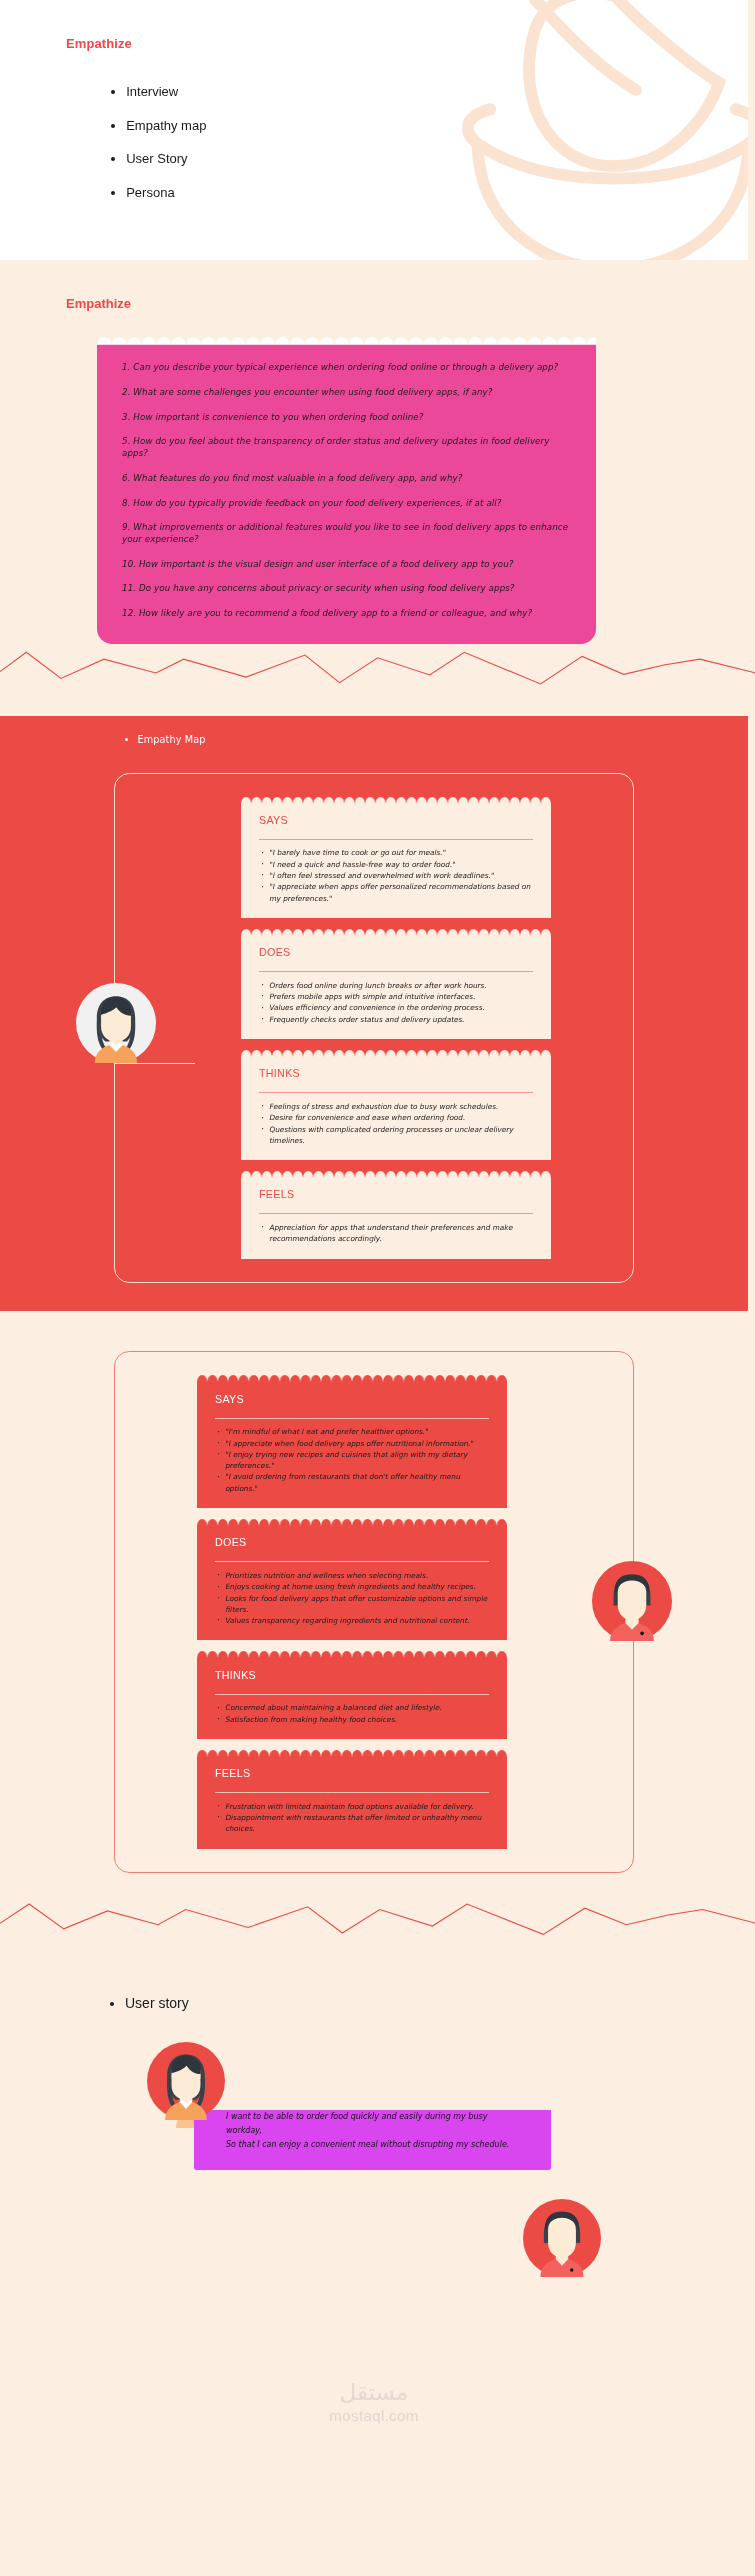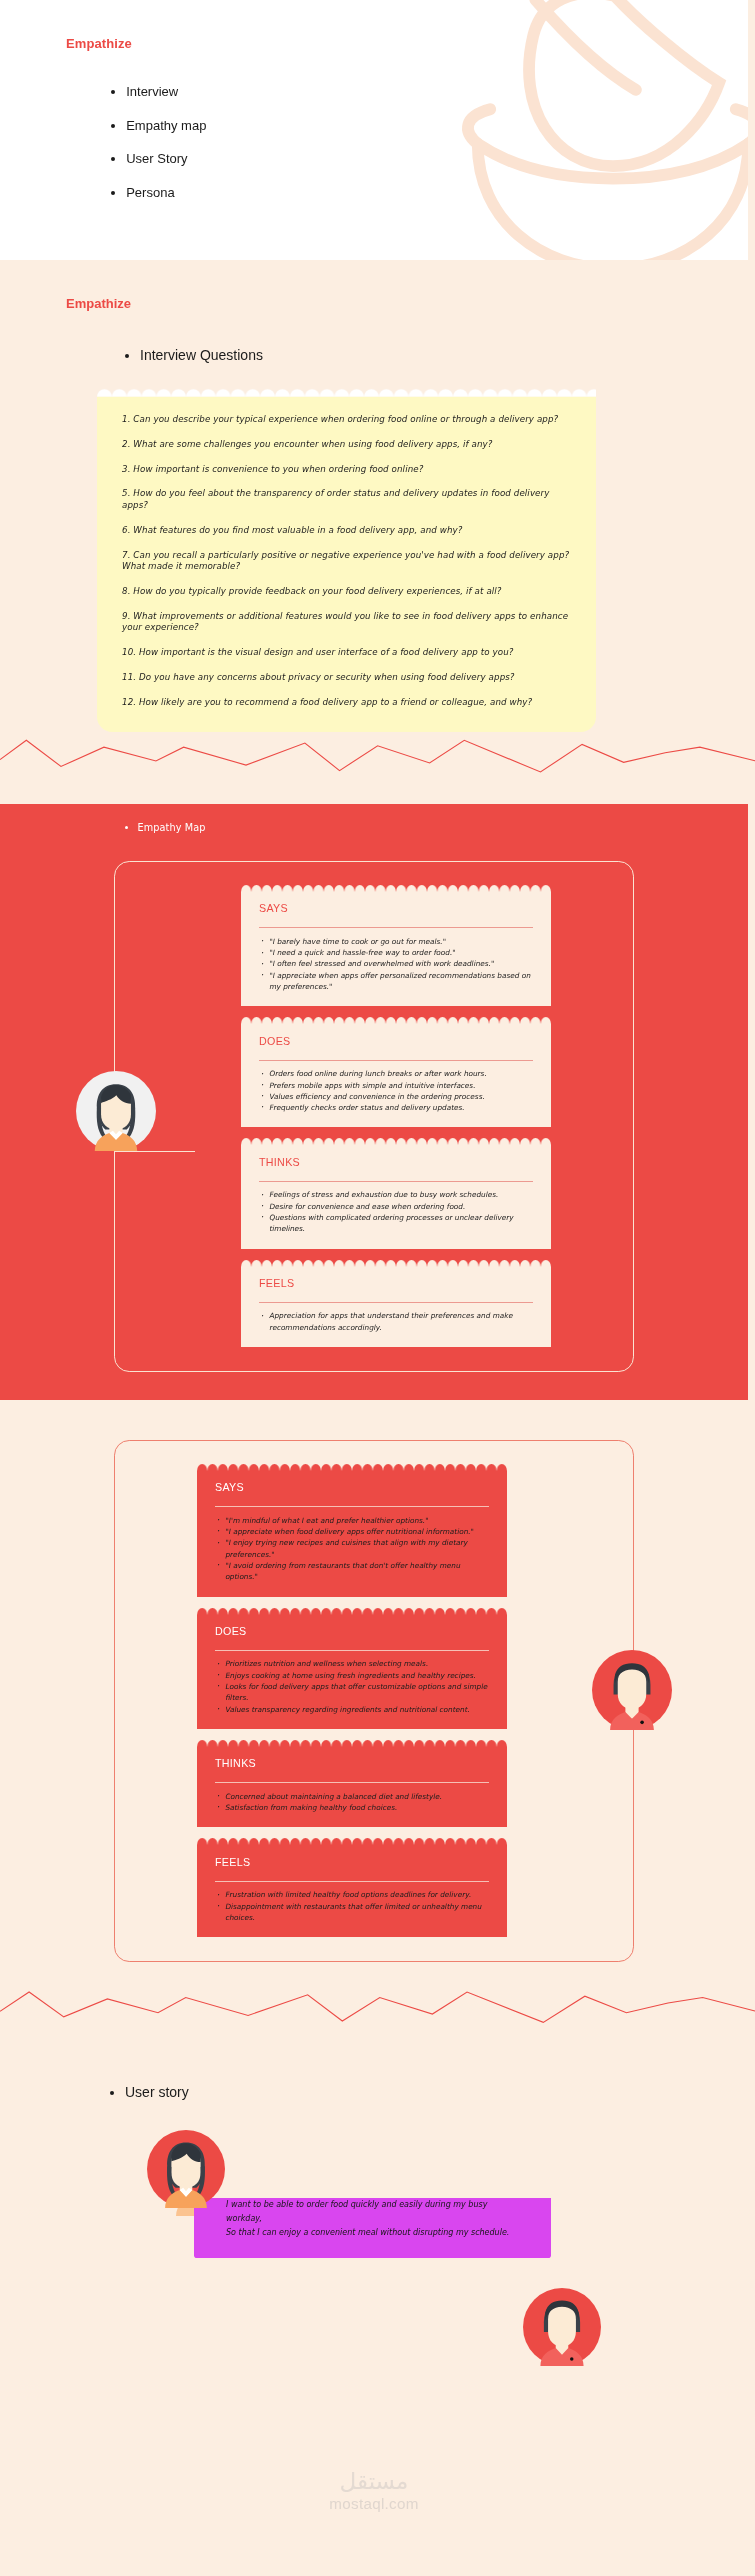--- a/index.html
+++ b/index.html
@@ -76,21 +76,21 @@
   .q-card-wrap {
     position: relative;
     margin: 22px 152px 0 97px;
   }
   .q-scallop {
     display: block;
     width: 100%;
     height: 11.8px;
   }
   .q-card {
-    background: #fef9c3;
+    background: #ec4899;
     border-radius: 0 0 15.2px 15.2px;
     padding: 18px 25px 23.6px 25px;
     margin-top: -0.7px;
   }
   .q-item {
     font-family: "DejaVu Sans", sans-serif;
     font-style: italic;
     font-size: 8.7px;
     line-height: 1.35;
     color: #1c1c1c;
@@ -306,41 +306,37 @@
         <path d="M58 218 C20 228 18 250 40 268"></path>
         <path d="M40 268 C40 378 130 448 235 448 C340 448 430 378 430 268"></path>
         <path d="M430 268 C452 250 450 228 412 218"></path>
         <path d="M40 268 C90 302 155 318 235 318 C315 318 380 302 430 268"></path>
       </g>
     </svg>
   </section>
 
   <section class="sec-interview">
     <div class="sec-title">Empathize</div>
-    <ul class="q-head">
-      <li>Interview Questions</li>
-    </ul>
 
     <div class="q-card-wrap">
       <svg class="q-scallop" viewBox="0 0 740 17" preserveAspectRatio="none">
         <defs>
           <pattern id="scalW" x="0" y="0" width="22" height="17" patternUnits="userSpaceOnUse">
             <rect x="0" y="0" width="22" height="17" fill="#FCEEE1"></rect>
             <circle cx="11" cy="17" r="11" fill="#FFFFFF"></circle>
           </pattern>
         </defs>
         <rect x="0" y="0" width="740" height="17" fill="url(#scalW)"></rect>
       </svg>
       <div class="q-card">
         <div class="q-item">1. Can you describe your typical experience when ordering food online or through a delivery app?</div>
         <div class="q-item">2. What are some challenges you encounter when using food delivery apps, if any?</div>
         <div class="q-item">3. How important is convenience to you when ordering food online?</div>
         <div class="q-item">5. How do you feel about the transparency of order status and delivery updates in food delivery apps?</div>
         <div class="q-item">6. What features do you find most valuable in a food delivery app, and why?</div>
-        <div class="q-item">7. Can you recall a particularly positive or negative experience you've had with a food delivery app? What made it memorable?</div>
         <div class="q-item">8. How do you typically provide feedback on your food delivery experiences, if at all?</div>
         <div class="q-item">9. What improvements or additional features would you like to see in food delivery apps to enhance your experience?</div>
         <div class="q-item">10. How important is the visual design and user interface of a food delivery app to you?</div>
         <div class="q-item">11. Do you have any concerns about privacy or security when using food delivery apps?</div>
         <div class="q-item">12. How likely are you to recommend a food delivery app to a friend or colleague, and why?</div>
       </div>
     </div>
 
     <svg class="zig" viewBox="0 0 1091 74" preserveAspectRatio="none">
       <polyline fill="none" stroke="#EC4A45" stroke-width="1.6" points="0,40 38,12 88,50 150,22 225,42 265,22 355,48 440,16 490,56 545,20 620,45 670,12 780,58 840,18 900,44 960,30 1010,22 1091,42"></polyline>
@@ -490,21 +486,21 @@
             <div class="emp-li emp-liB">Satisfaction from making healthy food choices.</div>
           </div>
         </div>
 
         <div class="emp-card">
           <svg class="emp-scallop" viewBox="0 0 600 13" preserveAspectRatio="none">
             <rect width="600" height="13" fill="url(#sB1)"></rect>
           </svg>
           <div class="emp-body emp-bodyB">
             <div class="emp-h emp-hB">FEELS</div>
-            <div class="emp-li emp-liB">Frustration with limited healthy food options deadlines for delivery.</div>
+            <div class="emp-li emp-liB">Frustration with limited maintain food options available for delivery.</div>
             <div class="emp-li emp-liB">Disappointment with restaurants that offer limited or unhealthy menu choices.</div>
           </div>
         </div>
 
       </div>
     </div>
 
     <svg class="zig" viewBox="0 0 1091 74" preserveAspectRatio="none" style="margin-top:19.4px;">
       <polyline fill="none" stroke="#EC4A45" stroke-width="1.6" points="0,44 42,16 92,52 155,26 228,46 268,24 358,50 444,20 494,58 548,24 624,48 674,16 784,60 844,22 904,46 964,32 1014,24 1091,44"></polyline>
     </svg>

